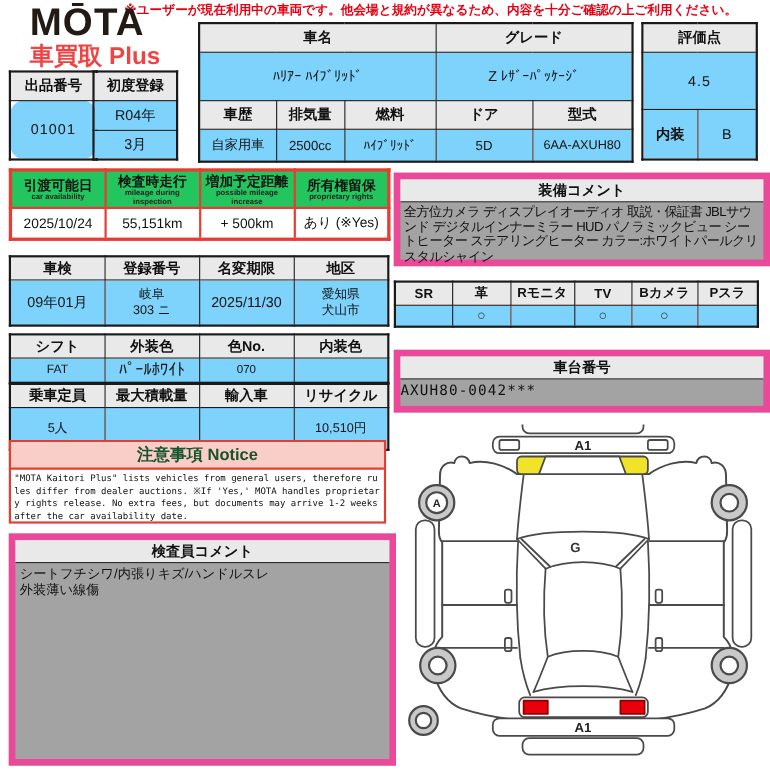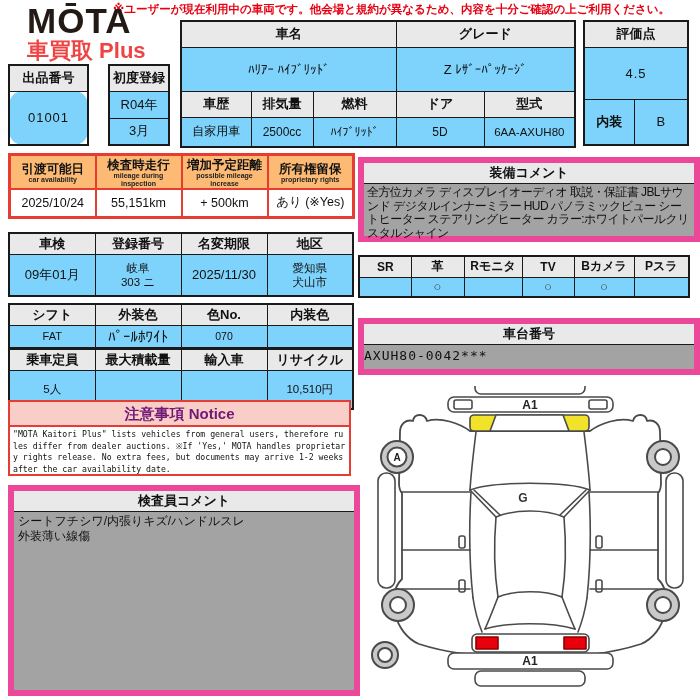--- a/index.html
+++ b/index.html
@@ -11,33 +11,33 @@
   .abs{position:absolute;}
   table{border-collapse:collapse;table-layout:fixed;position:absolute;}
   table.tbl{border:2px solid #1a1a1a;}
   table.tbl td{border:1px solid #1a1a1a;text-align:center;vertical-align:middle;padding:0;overflow:hidden;}
   .hd td{background:#e9e9e9;font-weight:bold;font-size:13px;}
   .val td{font-size:13px;background:#7dd3fc;}
   .pre{white-space:pre-line;line-height:14px;font-size:12px;}
   
   table.red-tbl{border:3px solid #e63c32;}
   table.red-tbl td{border:2px solid #e63c32;text-align:center;vertical-align:middle;padding:0;}
-  .red-hd td{background:#fdba74;}
+  .red-hd td{background:#22c55e;}
   .red-hd .jp{display:block;font-weight:bold;font-size:12.5px;line-height:14px;margin-top:2px;}
   .red-hd .en{display:block;font-weight:bold;font-size:7px;line-height:8px;color:#222;}
   .red-val td{font-size:12.5px;background:#fff;}
   
   .hbox{position:absolute;border:6px solid #ec4899;background:#a3a3a3;}
   .hbox .htit{background:#e9e9e9;border-bottom:1px solid #1a1a1a;font-weight:bold;font-size:13px;text-align:center;line-height:20px;height:20px;}
   .warn{color:#e60012;font-weight:bold;font-size:11.5px;white-space:nowrap;}
   .logo1{font-size:35px;font-weight:800;letter-spacing:1px;color:#241a15;line-height:34px;}
   .logo2{font-size:22px;font-weight:800;color:#ef4444;line-height:22px;margin-top:2px;letter-spacing:0px;}
   .eqbody{font-size:12px;line-height:13.5px;letter-spacing:-0.6px;text-align:left;padding:2px 3px;word-break:break-all;}
   .notice{position:absolute;border:2.5px solid #e63c32;background:#fff;}
-  .notice .ntit{background:#f9cdc8;color:#701a75;font-weight:bold;font-size:15px;text-align:center;height:23px;line-height:23px;border-bottom:2px solid #e63c32;}
+  .notice .ntit{background:#f9cdc8;color:#14532d;font-weight:bold;font-size:15px;text-align:center;height:23px;line-height:23px;border-bottom:2px solid #e63c32;}
   .notice .nbody{font-family:"DejaVu Sans Mono","Liberation Mono",monospace;font-size:8.2px;line-height:11.5px;padding:2px 3px;word-break:break-all;text-align:left;color:#111;}
   .insbody{font-size:12px;line-height:15px;text-align:left;padding:2px 4px;}
   .score{font-size:29px;letter-spacing:1px;}
   .bigletter{font-size:23px;}
   .lotval{font-size:21px;letter-spacing:1px;border-radius:14px;}
   .circ{font-size:13px;color:#333;}
   svg text{font-family:"Liberation Sans","DejaVu Sans",sans-serif;}
 </style>
 </head>
 <body>
@@ -53,21 +53,21 @@
   <tbody>
       <tr class="hd" style="height:26px;">
         <td>出品番号</td>
       </tr>
   <tr class="val" style="height:54px;">
         <td class="lotval">01001</td>
       </tr>
 </tbody>
   </table>
 
-<table class="tbl" style="left:108px;top:64px;width:62px;">
+<table class="tbl" style="left:84px;top:64px;width:78px;">
   <tbody>
       <tr class="hd" style="height:26px;">
         <td>初度登録</td>
       </tr>
   <tr class="val" style="height:27px;">
         <td>R04年</td>
       </tr>
   <tr class="val" style="height:27px;">
         <td>3月</td>
       </tr>

